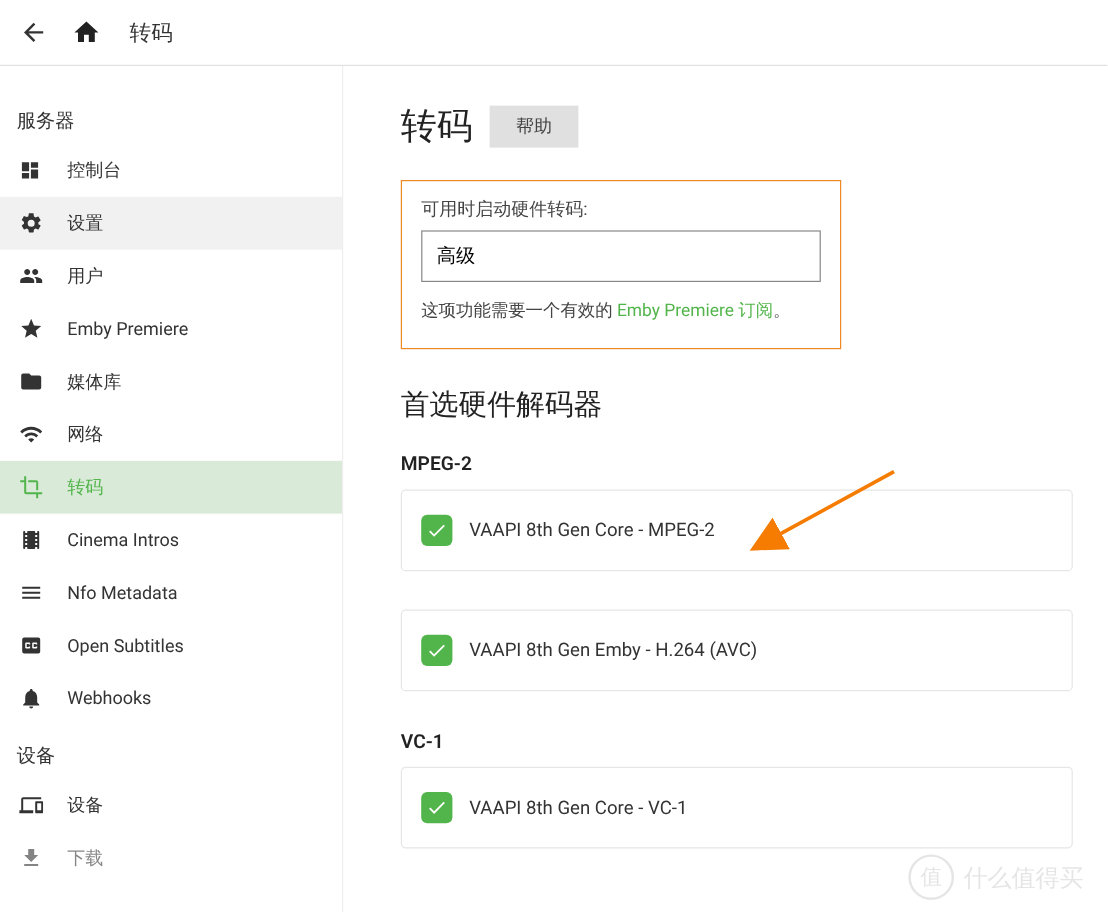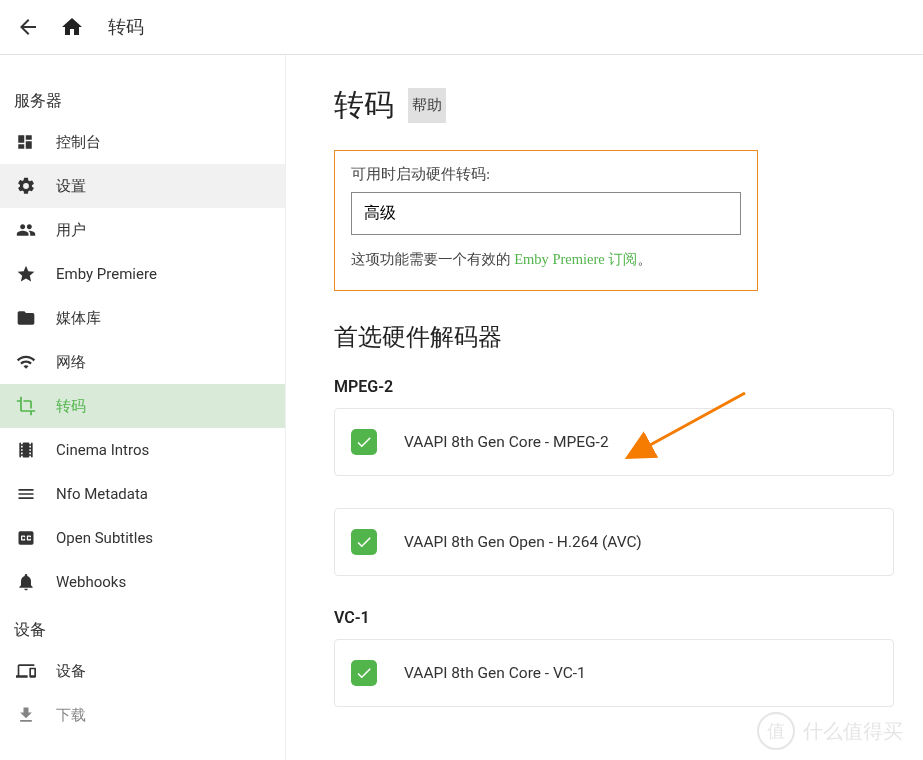--- a/index.html
+++ b/index.html
@@ -88,31 +88,30 @@
       margin-bottom: 24px;
     }
     .page-title {
       font-size: 30px;
       font-weight: 500;
       color: #222;
     }
     .help-btn {
       background: #e0e0e0;
       border: none;
-      padding: 8px 4px;
+      padding: 8px 22px;
       font-size: 15px;
       color: #444;
       cursor: pointer;
     }
     .highlight-box {
       border: 1.5px solid #ee8822;
       padding: 14px 16px 18px 16px;
-      width: 424px;
+      width: 367px;
       margin-bottom: 30px;
-      font-family: Liberation Serif, serif;
     }
     .field-label {
       font-size: 15px;
       color: #444;
       margin-bottom: 8px;
     }
     .select-box {
       width: 100%;
       border: 1px solid #888;
       padding: 10px 12px;
@@ -138,21 +137,21 @@
       font-weight: 600;
       color: #222;
       margin-bottom: 12px;
     }
     .codec-card {
       border: 1px solid #e6e6e6;
       border-radius: 4px;
       padding: 20px 16px;
       display: flex;
       align-items: center;
-      gap: 27px;
+      gap: 14px;
       margin-bottom: 32px;
       width: 560px;
     }
     .checkbox {
       width: 26px;
       height: 26px;
       background: #52B54B;
       border-radius: 5px;
       display: flex;
       align-items: center;
@@ -364,21 +363,21 @@
       </div>
     </div>
 
     <div>
       <div class="codec-card">
         <div class="checkbox">
           <svg width="18" height="18" viewBox="0 0 24 24">
               <path fill="#fff" d="M9 16.17L4.83 12l-1.42 1.41L9 19 21 7l-1.41-1.41z"></path>
             </svg>
         </div>
-        <div class="codec-label">VAAPI 8th Gen Open - H.264 (AVC)</div>
+        <div class="codec-label">VAAPI 8th Gen Emby - H.264 (AVC)</div>
       </div>
     </div>
 
     <div>
       <div class="codec-title">VC-1</div>
       <div class="codec-card">
         <div class="checkbox">
           <svg width="18" height="18" viewBox="0 0 24 24">
               <path fill="#fff" d="M9 16.17L4.83 12l-1.42 1.41L9 19 21 7l-1.41-1.41z"></path>
             </svg>

